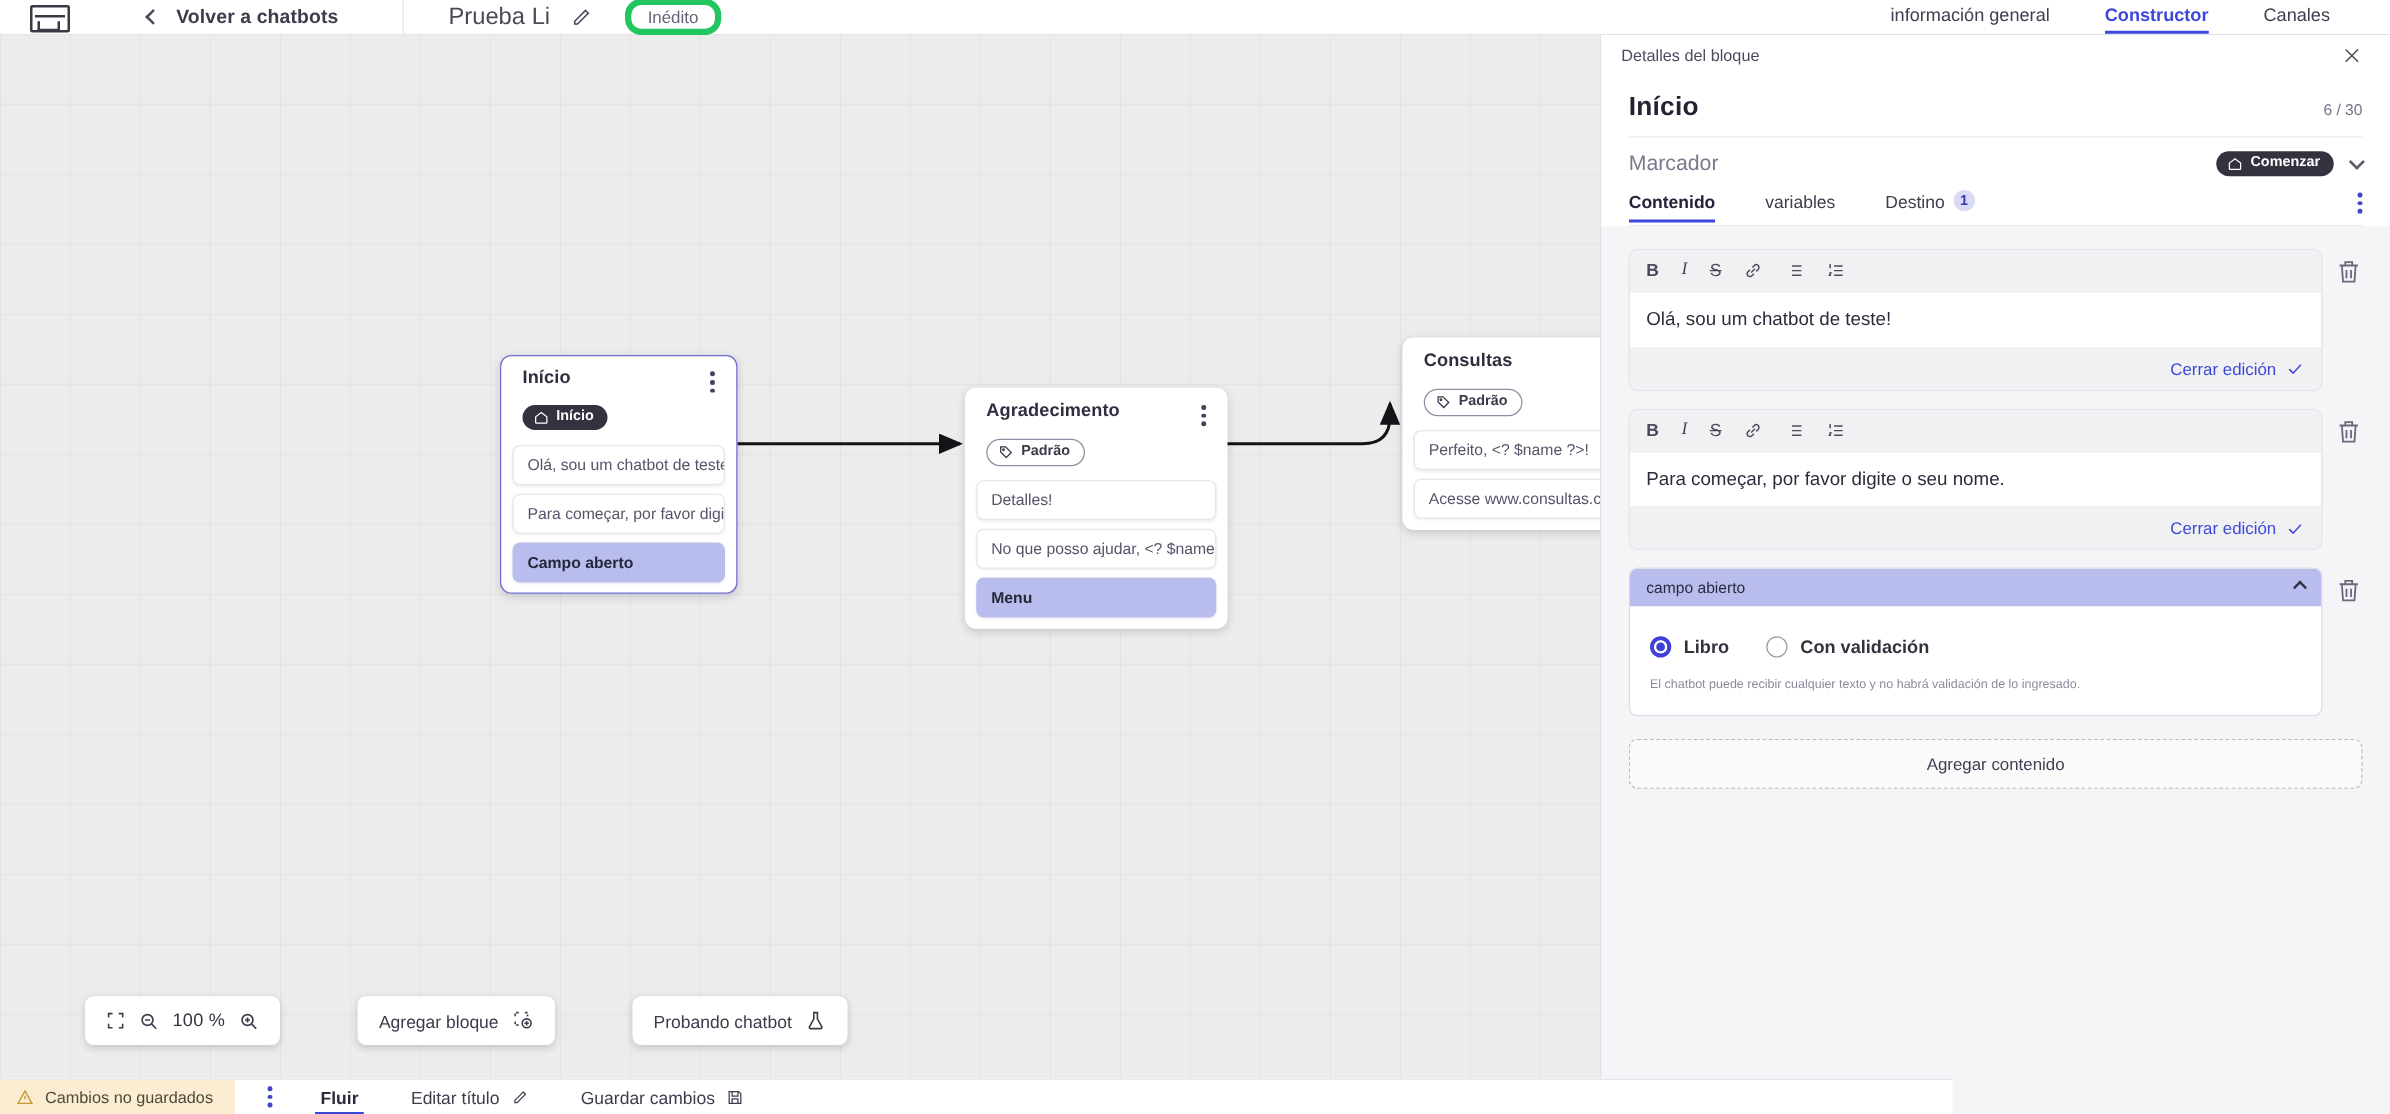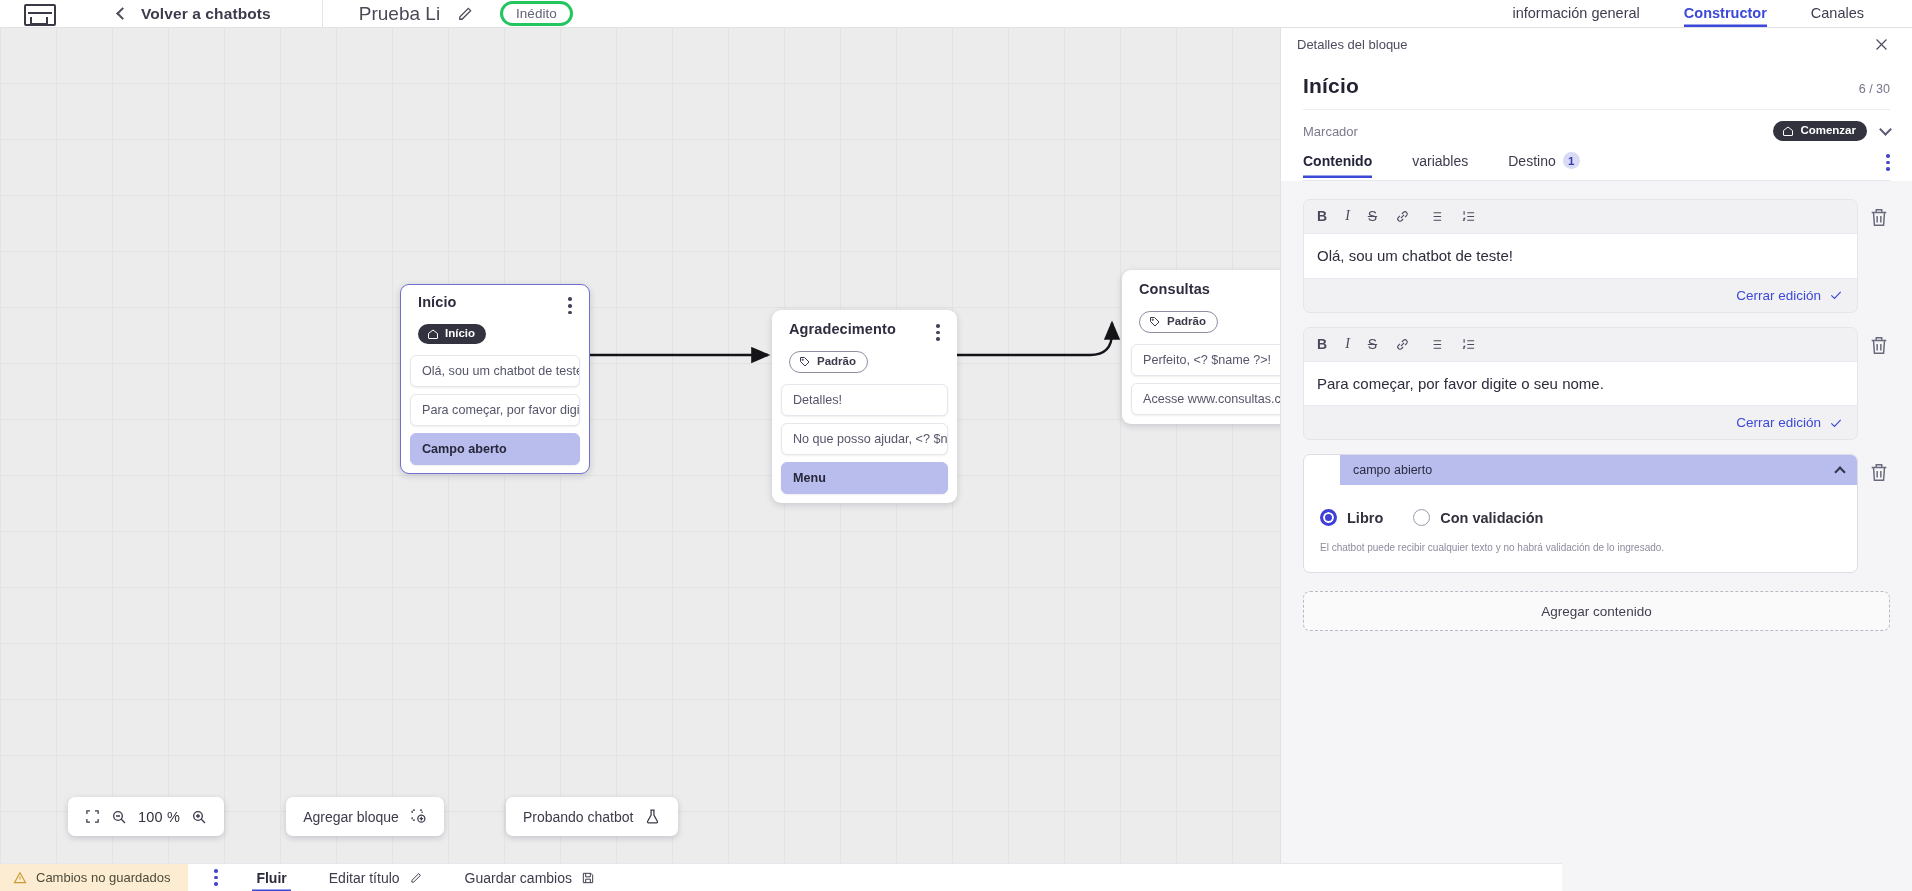--- a/index.html
+++ b/index.html
@@ -31,21 +31,21 @@
   }
   .chev-left{
     width:9px;height:9px;border-left:2px solid #4a4a59;border-bottom:2px solid #4a4a59;
     transform:rotate(45deg); margin-left:62px; flex:none;
   }
   #back-label{ margin-left:14px; font-size:15.5px; font-weight:600; color:#3c3c4c; letter-spacing:.1px;}
   .topdiv{ width:1px; height:27px; background:#e3e3ea; margin-left:51px;}
   #bot-title{ margin-left:36px; font-size:19px; color:#4a4a59; font-weight:400;}
   .pencil{ margin-left:16px; width:18px;height:18px; flex:none; color:#4a4a59;}
   #status-pill{
-    margin-left:26px; border:3px solid #22c55e; color:#63637a;
+    margin-left:26px; border:5px solid #22c55e; color:#63637a;
     border-radius:13px; padding:3px 13px; font-size:13.5px; line-height:1;
   }
 
   
   #canvas{
     position:absolute; left:0; top:27px; width:1562px; height:836px;
     background:#ececed;
     background-image:
       linear-gradient(to right, #e3e3e5 1px, transparent 1px),
       linear-gradient(to bottom, #e3e3e5 1px, transparent 1px);
@@ -104,40 +104,40 @@
   #panel-head{
     height:32px; background:#fff; display:flex; align-items:center;
     padding:0 22px 0 16px; justify-content:space-between;
   }
   #panel-head span{ font-size:13px; color:#4c4c5e;}
   #panel-body{ background:#fff; padding:0 22px;}
   .blk-title-row{ display:flex; align-items:baseline; padding-top:14px; border-bottom:1px solid #ececf1; padding-bottom:11px;}
   #blk-title{ font-size:21px; font-weight:700; color:#232333; flex:1; letter-spacing:.2px;}
   #blk-counter{ font-size:12.5px; color:#74748a;}
   .marker-row{ display:flex; align-items:center; padding:11px 0 10px 0;}
-  #marker-label{ font-size:13px; color:#7a7a8d; flex:1;}
+  #marker-label{ font-size:17px; color:#7a7a8d; flex:1;}
   .chev-down{ width:9px;height:9px;border-right:2px solid #5a5a6e;border-bottom:2px solid #5a5a6e;transform:rotate(45deg); margin-left:14px; margin-top:-4px;}
   .ptabs{ display:flex; align-items:center; border-bottom:1px solid #e6e6ec;}
   .ptab{ font-size:14px; color:#3c3c4d; padding:0 0 9px 0; margin-right:40px; cursor:pointer; display:flex; align-items:center; gap:7px;}
   .ptab.active{ font-weight:700; color:#23233a; box-shadow:inset 0 -2.5px 0 #3b48d8;}
   .badge{ background:#d9daf6; color:#3b3bb0; font-size:11.5px; font-weight:700; border-radius:50%; width:17px;height:17px; display:flex;align-items:center;justify-content:center;}
   .ptabs .kebab{ margin-left:auto; margin-bottom:9px;}
   .ptabs .kebab i{ background:#4646c8;}
 
   #panel-content{ padding:18px 22px 0 22px;}
   .card-row{ display:flex; align-items:flex-start; gap:10px;}
   .editor{ flex:1; background:#f1f1f4; border:1px solid #e4e4ea; border-radius:7px; overflow:hidden;}
   .etools{ display:flex; align-items:center; gap:18px; padding:9px 13px; background:#f1f1f4;}
   .etools span{ font-size:14px; color:#4a4a5c; cursor:pointer; line-height:1; display:inline-flex;}
   .etext{ background:#fff; padding:11px 13px; font-size:15px; color:#2c2c3c; line-height:1.45; min-height:25px; border-top:1px solid #eaeaf0; border-bottom:1px solid #eaeaf0;}
   .efoot{ display:flex; justify-content:flex-end; align-items:center; gap:8px; padding:9px 14px; font-size:13.5px; color:#3b48d8; cursor:pointer;}
   .trash{ width:22px; margin-top:7px; cursor:pointer; color:#6a6a7e; flex:none;}
 
   .field-card{ flex:1; background:#fff; border:1px solid #dcdce6; border-radius:7px; overflow:hidden;}
-  .field-head{ background:#b9bdee; display:flex; align-items:center; padding:8px 13px;margin-left:36px;}
+  .field-head{ background:#b9bdee; display:flex; padding:8px 13px;}
   .field-head span{ font-size:12.5px; color:#2b2b42; flex:1;}
   .chev-up{ width:8px;height:8px;border-left:2px solid #33334a;border-top:2px solid #33334a;transform:rotate(45deg); margin-top:3px;}
   .field-body{ padding:13px 16px 17px 16px;}
   .field-sub{ font-size:13.5px; color:#3f3f50; margin-left:8px;}
   .radios{ display:flex; align-items:center; gap:10px; margin-top:11px;font-weight:bold;}
   .radio{ width:17px;height:17px;border-radius:50%; border:1.6px solid #9a9aae; background:#fff; flex:none; cursor:pointer;}
   .radio.on{ border:3px solid #4040d8; background:#4040d8; box-shadow:inset 0 0 0 2px #fff;}
   .radio-lbl{ font-size:14.5px; color:#32323f;}
   .field-note{ margin-top:14px; font-size:10px; color:#8c8c9e; line-height:1.5;}
 
@@ -210,21 +210,21 @@
         </svg>
       <span>Início</span>
     </div>
     <div class="node-items">
       <div class="nitem">Olá, sou um chatbot de teste!</div>
       <div class="nitem">Para começar, por favor digite o ...</div>
       <div class="nitem hl">Campo aberto</div>
     </div>
   </div>
 
-  <div class="node" style="left:772px; top:283px; width:185px;">
+  <div class="node" style="left:772px; top:283px; width:210px;">
     <div class="node-head">
       <div class="node-title">Agradecimento</div>
       <div class="kebab">
           <i></i>
           <i></i>
           <i></i>
         </div>
     </div>
     <div class="tag tag-outline">
       <svg width="12" height="12" viewBox="0 0 24 24" fill="none" stroke="currentColor" stroke-width="2">

